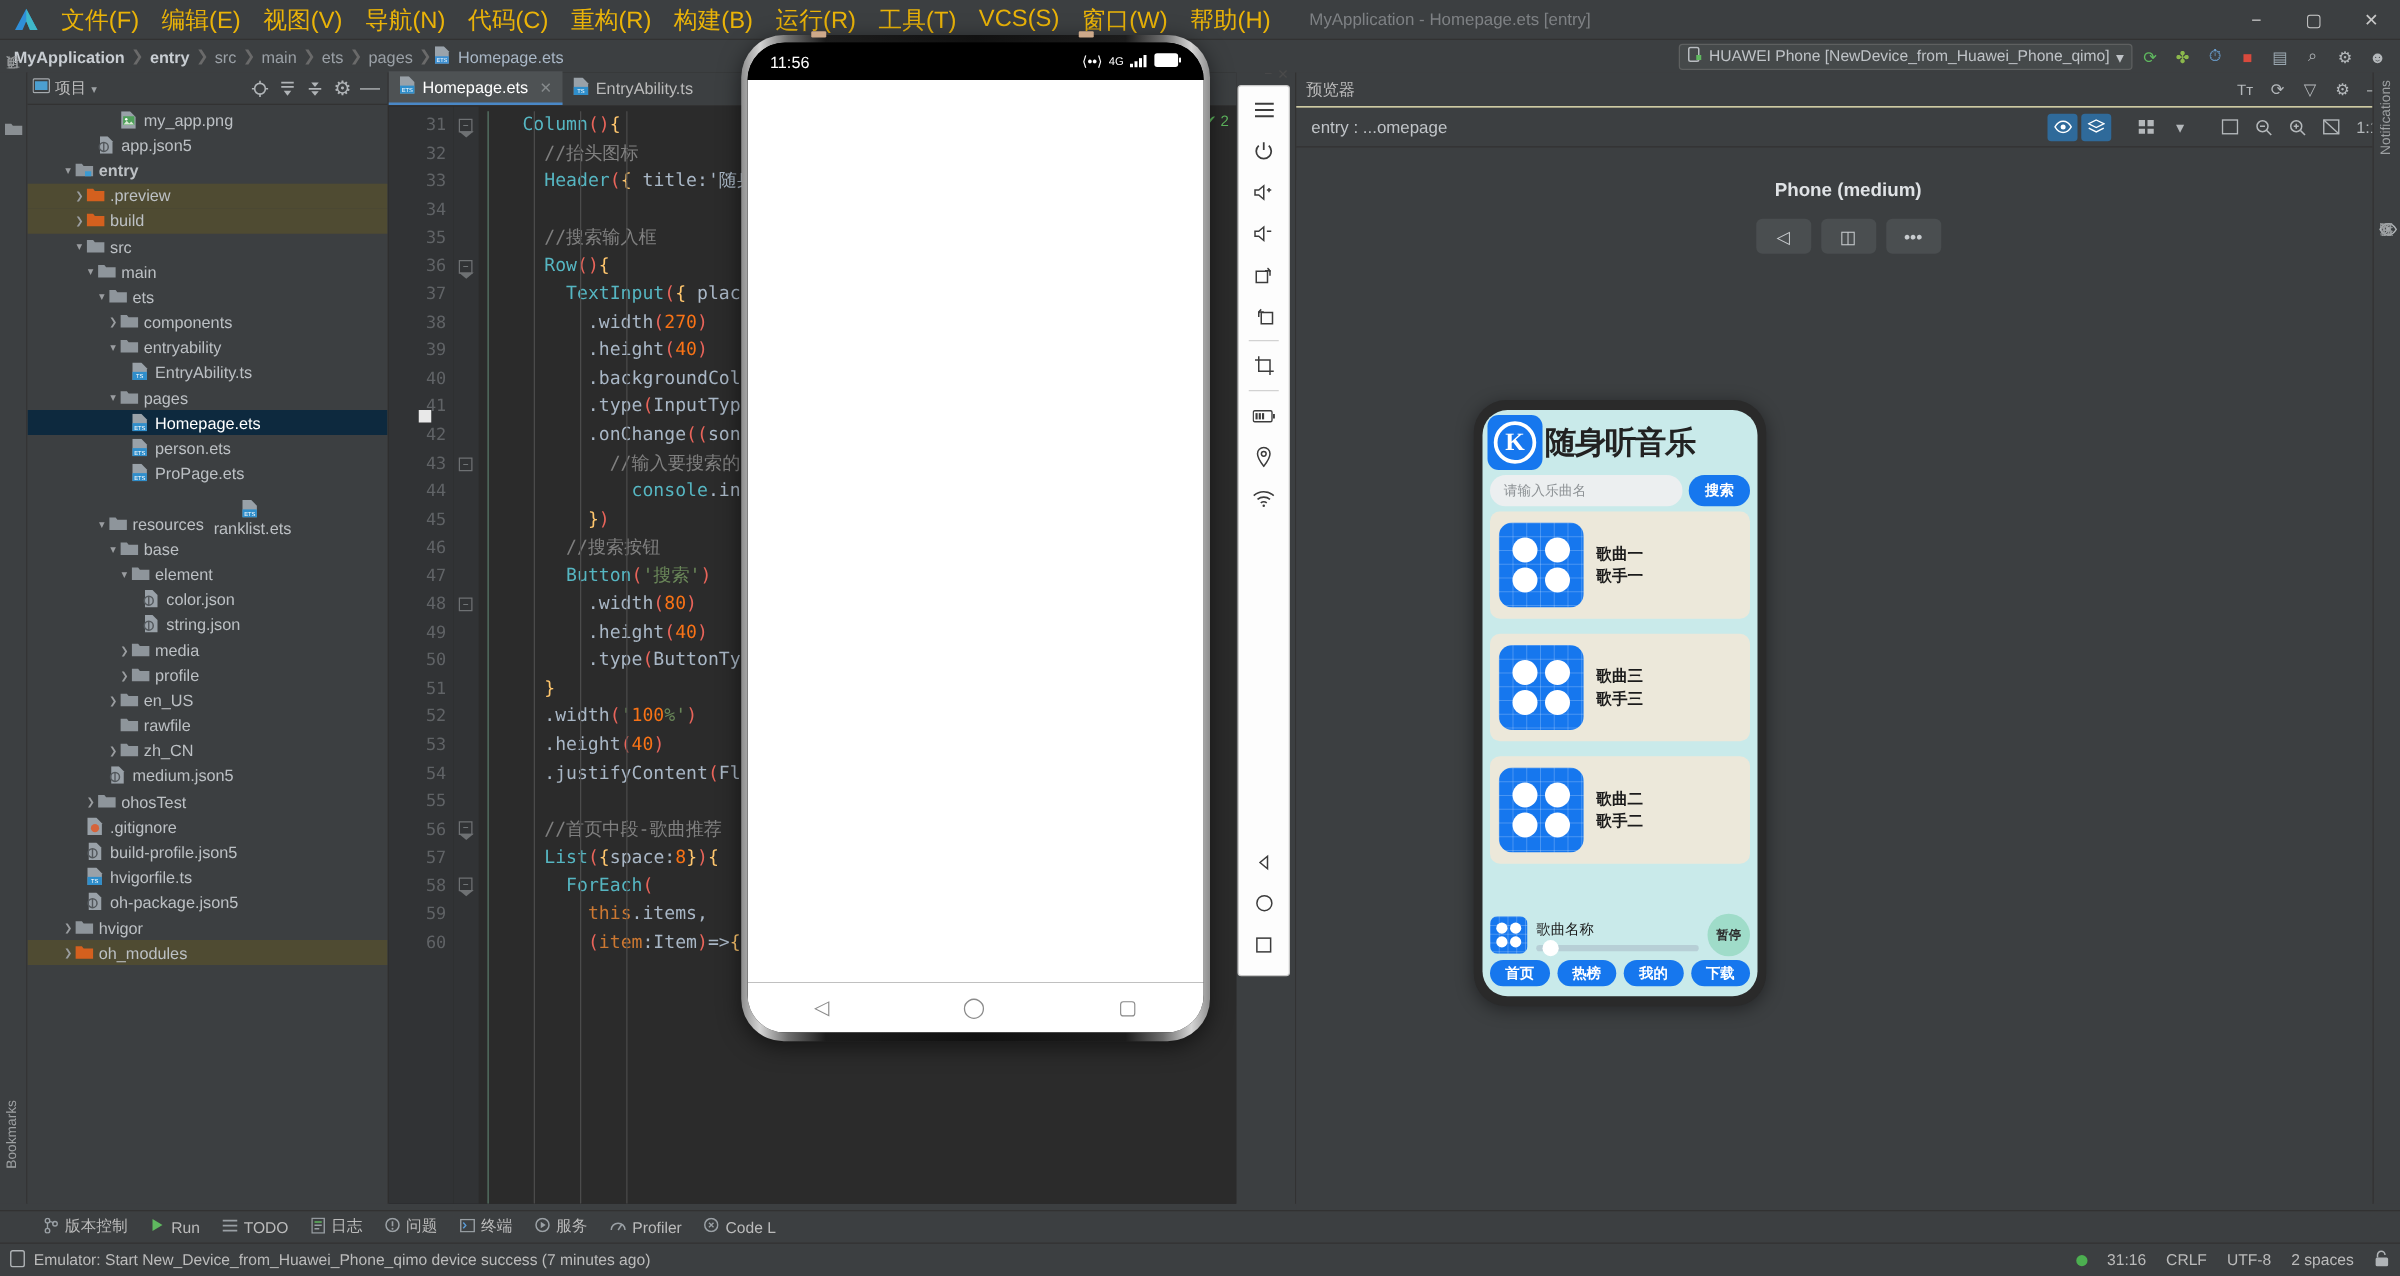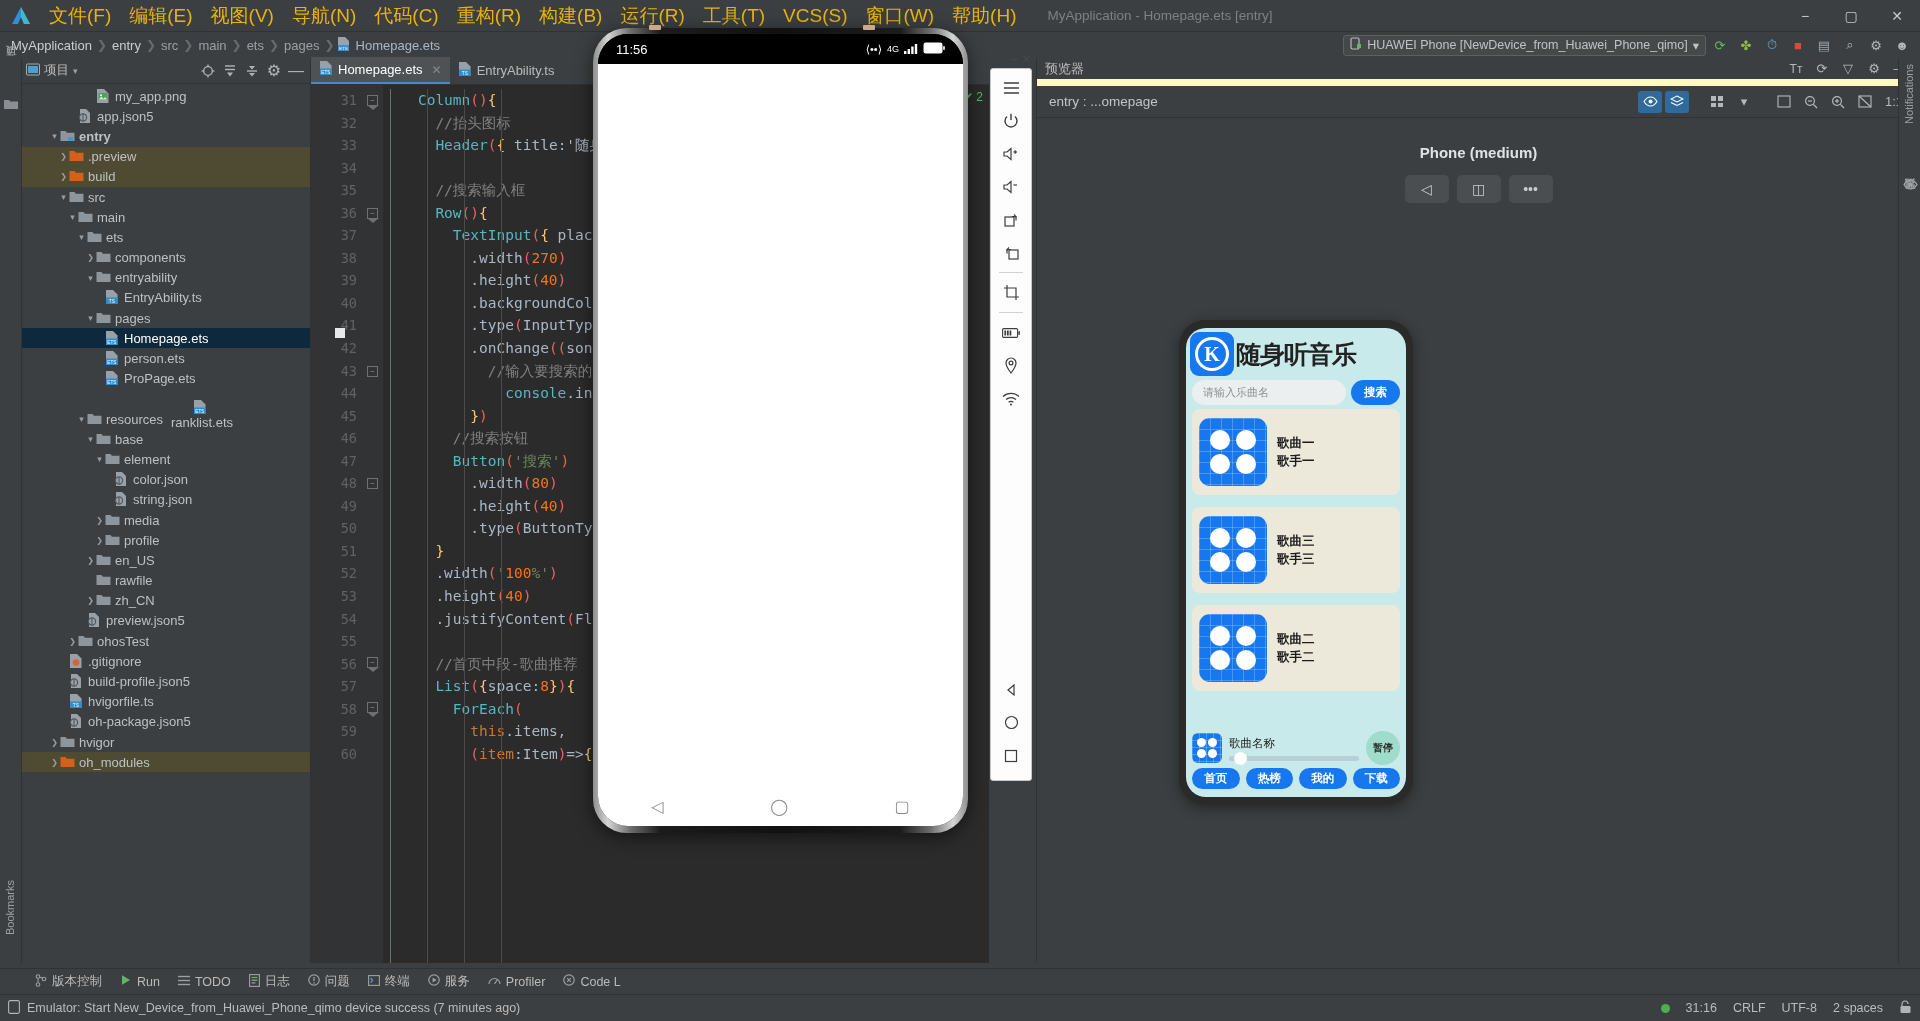--- a/index.html
+++ b/index.html
@@ -38,21 +38,21 @@
     color: #c8c8c8; font-size: 14px;
   }
 
   
   .navrow {
     position: absolute; top: 32px; left: 0; width: 1920px; height: 26px;
     background: #3c3f41; display: flex; align-items: center; padding-left: 8px;
     font-size: 13px;
   }
   .crumb { color: #a9b7c6; padding: 0 3px; white-space: nowrap; }
-  .crumb.bold { font-weight: normal; color: #c8cdd2; }
+  .crumb.bold { font-weight: bold; color: #c8cdd2; }
   .crumb.dim { color: #9aa0a6; }
   .crumb-sep { color: #6a6a6a; padding: 0 2px; font-size: 12px; }
 
   
   .navrow-right {
     position: absolute; right: 0; top: 0; height: 26px;
     display: flex; align-items: center; gap: 2px; padding-right: 6px;
   }
   .device-combo {
     display: flex; align-items: center; gap: 5px;
@@ -215,21 +215,21 @@
   }
   .et-sep { width: 24px; height: 1px; background: #d2d2d2; margin: 3px 0; }
 
   
   .preview-panel {
     position: absolute; top: 58px; left: 1036px; width: 884px; height: 905px;
     background: #3c3f41; border-left: 1px solid #323232;
   }
   .pv-head {
     height: 28px; display: flex; align-items: center; padding: 0 8px;
-    border-bottom: 7px solid #fef9c3; color: #bbbbbb; font-size: 13px; gap: 6px;
+    border-bottom: 1px solid #fef9c3; color: #bbbbbb; font-size: 13px; gap: 6px;
   }
   .pv-head-right { margin-left: auto; display: flex; align-items: center; gap: 2px; }
   .pv-subhead {
     height: 32px; display: flex; align-items: center; padding: 0 12px;
     color: #c0c4c8; font-size: 13.5px; gap: 8px;
     border-bottom: 1px solid #323232;
   }
   .pv-subhead-right { margin-left: auto; display: flex; align-items: center; gap: 3px; }
   .pv-btn {
     width: 24px; height: 22px; display: flex; align-items: center; justify-content: center;
@@ -711,21 +711,21 @@
             </svg></span>
           <span class="tname">zh_CN</span>
         </div>
         <div class="trow" style="padding-left: 54px;">
           <span class="twist"></span>
           <span class="ico"><svg width="14" height="14" viewBox="0 0 14 14">
               <path d="M2 0h6l4 4v10H2z" fill="#99a1a8"></path>
               <circle cx="5" cy="8.5" r="3.6" fill="none" stroke="#53585c" stroke-width="1.2"></circle>
               <path d="M5 5v7" stroke="#53585c" stroke-width="1.1"></path>
             </svg></span>
-          <span class="tname">preview.json5</span>
+          <span class="tname">medium.json5</span>
         </div>
         <div class="trow" style="padding-left: 45px;">
           <span class="twist" style="font-size: 8px;">❯</span>
           <span class="ico"><svg width="15" height="13" viewBox="0 0 15 13">
               <path d="M0.5 2h5l1.4 1.7H14.5V12H0.5z" fill="#8e959b"></path>
             </svg></span>
           <span class="tname">ohosTest</span>
         </div>
         <div class="trow" style="padding-left: 36px;">
           <span class="twist"></span>

